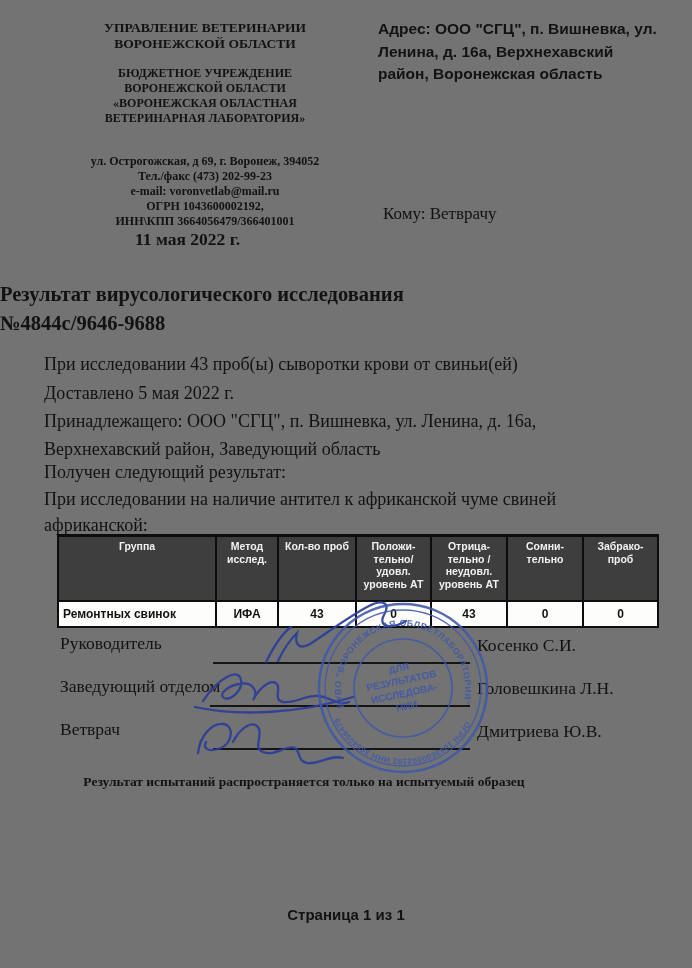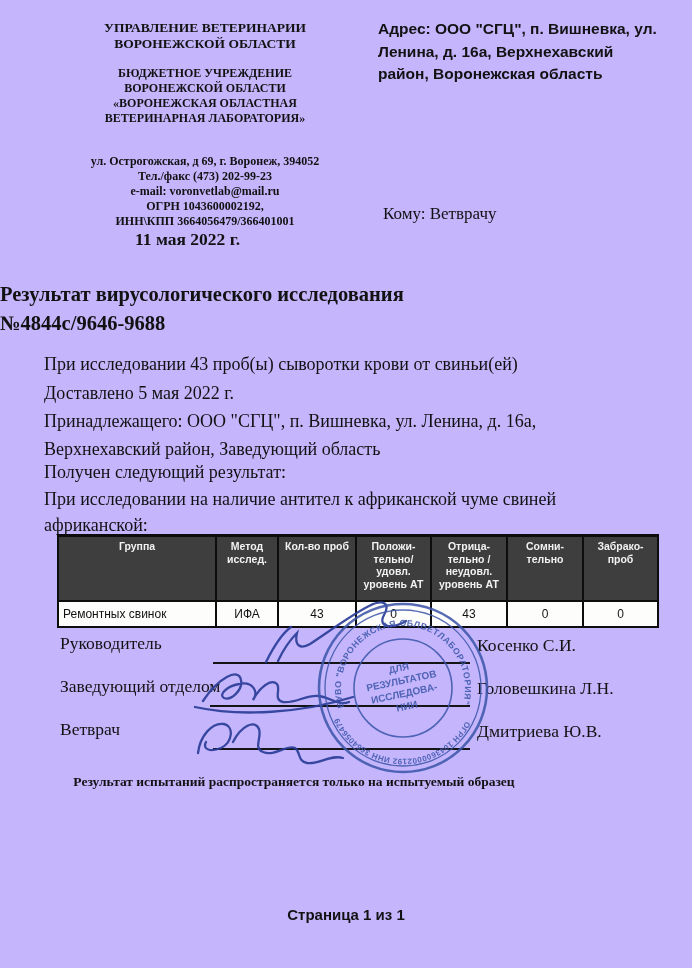--- a/index.html
+++ b/index.html
@@ -1,16 +1,16 @@
 <!DOCTYPE html>
 <html><head>
 <meta charset="utf-8">
 <style>
   html,body{margin:0;padding:0;background:#e9e9e7;}
-  .page{position:relative;width:692px;height:968px;background:#c4b5fd;overflow:hidden;
+  .page{position:relative;width:692px;height:968px;background:#737373;overflow:hidden;
         font-family:"Liberation Serif",serif;color:#121212;}
   .abs{position:absolute;}
   
   .org{left:40px;top:20px;width:330px;text-align:center;font-weight:bold;}
   .org-top{font-size:13.5px;line-height:16px;}
   .org-name{margin-top:14px;font-size:12px;line-height:15px;}
   .org-contacts{font-size:12px;line-height:15px;margin-top:28px;}
   
   .addr{left:378px;top:18px;width:302px;font-family:"Liberation Sans",sans-serif;
         font-weight:bold;font-size:15.5px;line-height:22.5px;white-space:pre-line;}
@@ -21,30 +21,30 @@
   
   .bline{left:44px;font-size:18px;white-space:nowrap;}
   .bl0{top:354px}.bl1{top:383px}.bl2{top:411px}.bl3{top:439px}
   .bl4{top:462px}.bl5{top:489px}.bl6{top:515px}
   
   .rtable{left:57px;top:534px;}
   table{border-collapse:collapse;table-layout:fixed;width:600px;}
   th{background:#3e3e3e;color:#f2f2f2;font-family:"Liberation Sans",sans-serif;
      font-weight:bold;font-size:10.5px;line-height:12.5px;border:2px solid #0d0d0d;
      white-space:pre-line;vertical-align:top;padding:3px 1px 0 1px;height:60px;}
-  td{font-family:"Liberation Sans",sans-serif;font-weight:normal;font-size:12px;
+  td{font-family:"Liberation Sans",sans-serif;font-weight:bold;font-size:12px;
      border:2px solid #0d0d0d;text-align:center;height:22px;background:#fdfdfc;}
   td.cl{text-align:left;padding-left:4px;}
   table{border-top:3px solid #0d0d0d;}
   
   .sigrole{left:60px;font-size:17.5px;}
   .signame{left:477px;font-size:17.5px;}
   .sr0{top:633px}.sr1{top:676px}.sr2{top:719px}
   .sn0{top:635px}.sn1{top:678px}.sn2{top:721px}
-  .footnote{left:6px;top:774px;width:576px;text-align:center;font-weight:bold;font-size:13.5px;}
+  .footnote{left:16px;top:774px;width:576px;text-align:center;font-weight:bold;font-size:13.5px;}
   .pagenum{left:0;top:906px;width:692px;text-align:center;
            font-family:"Liberation Sans",sans-serif;font-weight:bold;font-size:15px;}
   .overlay{left:0;top:0;width:692px;height:968px;pointer-events:none;z-index:5;}
   .stamp-text{font-family:"Liberation Sans",sans-serif;font-weight:bold;}
 </style>
 </head>
 <body>
 
 <div class="page">
 

